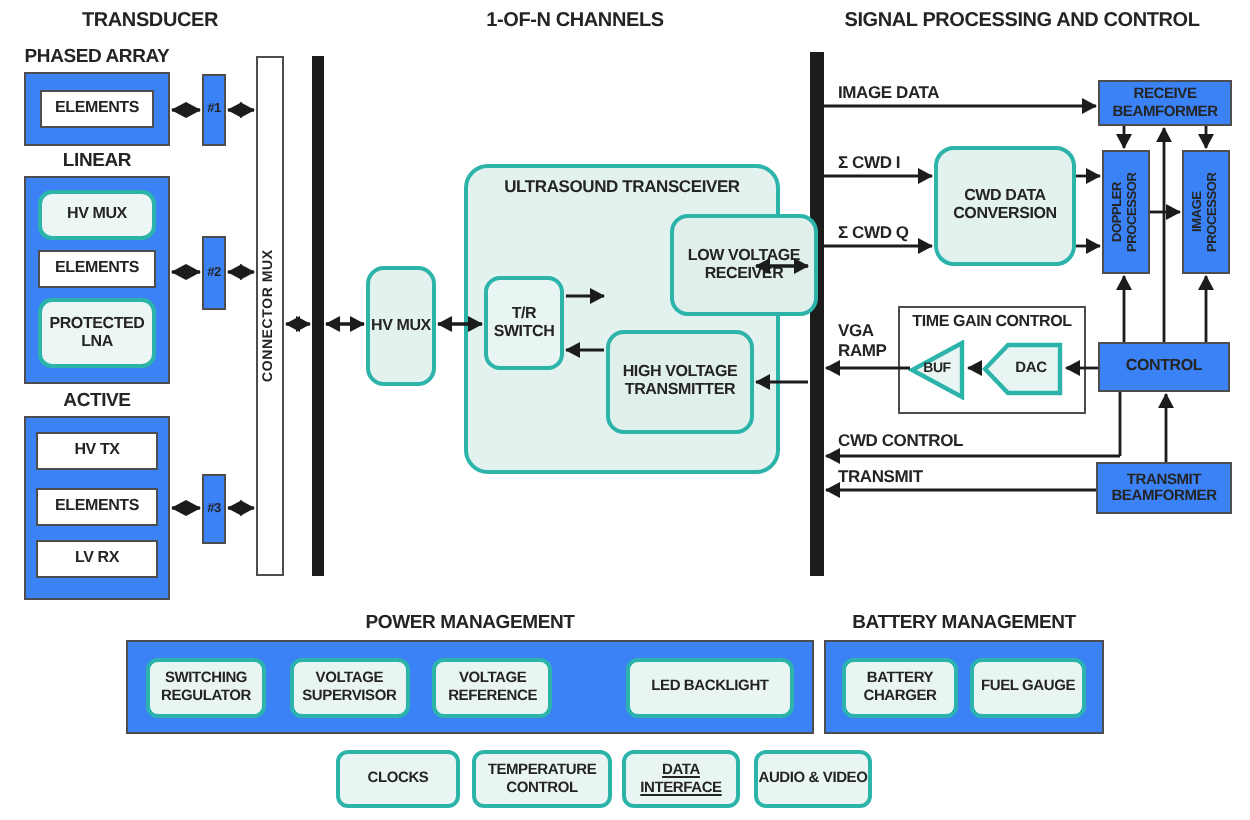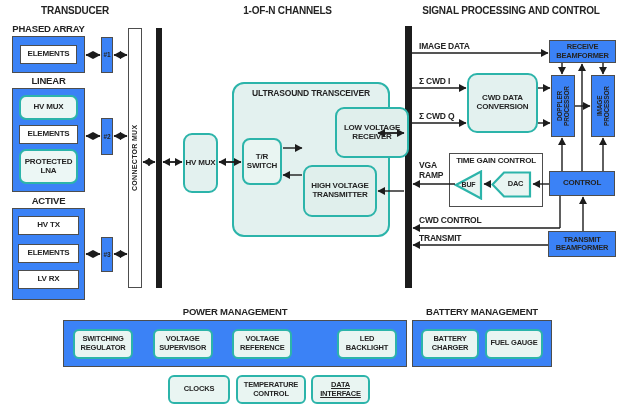--- a/index.html
+++ b/index.html
@@ -90,32 +90,33 @@
   <div class="lbl fs75" style="left:502px;top:180px;width:27px;height:9px;">DAC</div>
 
   <div class="gbox cbox fs8" style="left:549px;top:171px;width:66px;height:25px;">CONTROL</div>
   <div class="gbox cbox fs75" style="left:548px;top:231px;width:68px;height:26px;">TRANSMIT BEAMFORMER</div>
 
   <div class="lbl fs95" style="left:63px;top:306px;width:344px;height:12px;">POWER MANAGEMENT</div>
   <div class="gbox flexrow" style="left:63px;top:320px;width:344px;height:47px;">
     <div class="chip" style="width:60px;height:30px;">SWITCHING REGULATOR</div>
     <div class="chip" style="width:60px;height:30px;">VOLTAGE SUPERVISOR</div>
     <div class="chip" style="width:60px;height:30px;">VOLTAGE REFERENCE</div>
-    <div class="chip" style="width:60px;height:30px;margin-left:25px;">LED BACKLIGHT</div>
+    <div class="chip" style="width:84px;height:30px;margin-left:25px;">LED BACKLIGHT</div>
   </div>
 
   <div class="lbl fs95" style="left:412px;top:306px;width:140px;height:12px;">BATTERY MANAGEMENT</div>
   <div class="gbox flexrow" style="left:412px;top:320px;width:140px;height:47px;padding:0 8px;">
     <div class="chip" style="width:58px;height:30px;">BATTERY CHARGER</div>
     <div class="chip" style="width:58px;height:30px;">FUEL GAUGE</div>
   </div>
 
   <div class="chip" style="position:absolute;left:168px;top:375px;width:62px;height:29px;">CLOCKS</div>
   <div class="chip" style="position:absolute;left:236px;top:375px;width:70px;height:29px;">TEMPERATURE CONTROL</div>
   <div class="chip" style="position:absolute;left:311px;top:375px;width:59px;height:29px;text-decoration:underline;">DATA INTERFACE</div>
+  <div class="chip" style="position:absolute;left:377px;top:375px;width:59px;height:29px;">AUDIO &amp; VIDEO</div>
 
   <svg class="wires">
     <defs>
       <marker id="ah" markerUnits="userSpaceOnUse" markerWidth="9" markerHeight="9" refX="7" refY="4" orient="auto">
         <path d="M0,0 L7.5,4 L0,8 Z" fill="#1c1c1c"></path>
       </marker>
     </defs>
     <g stroke="#1c1c1c" stroke-width="1.4">
 
       <line x1="86" y1="55" x2="100" y2="55" marker-end="url(#ah)"></line>

